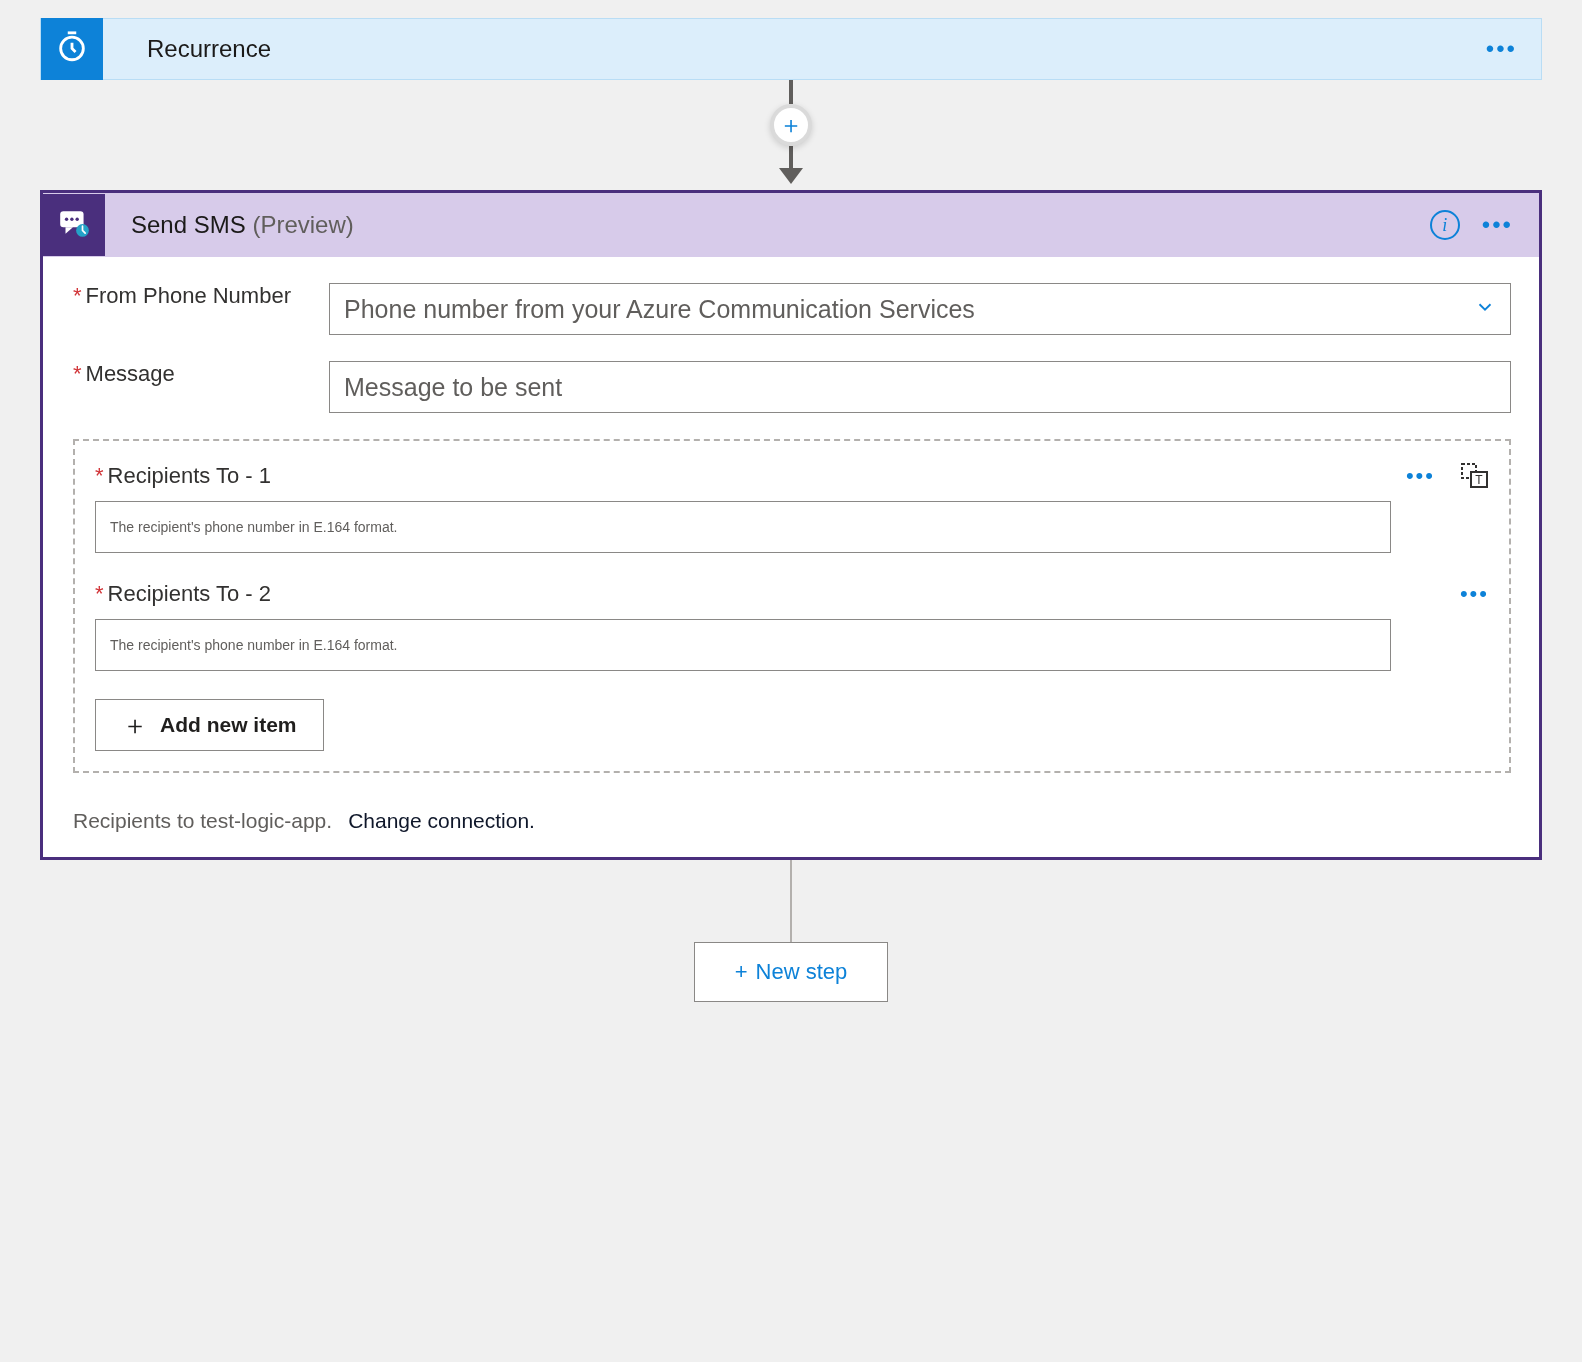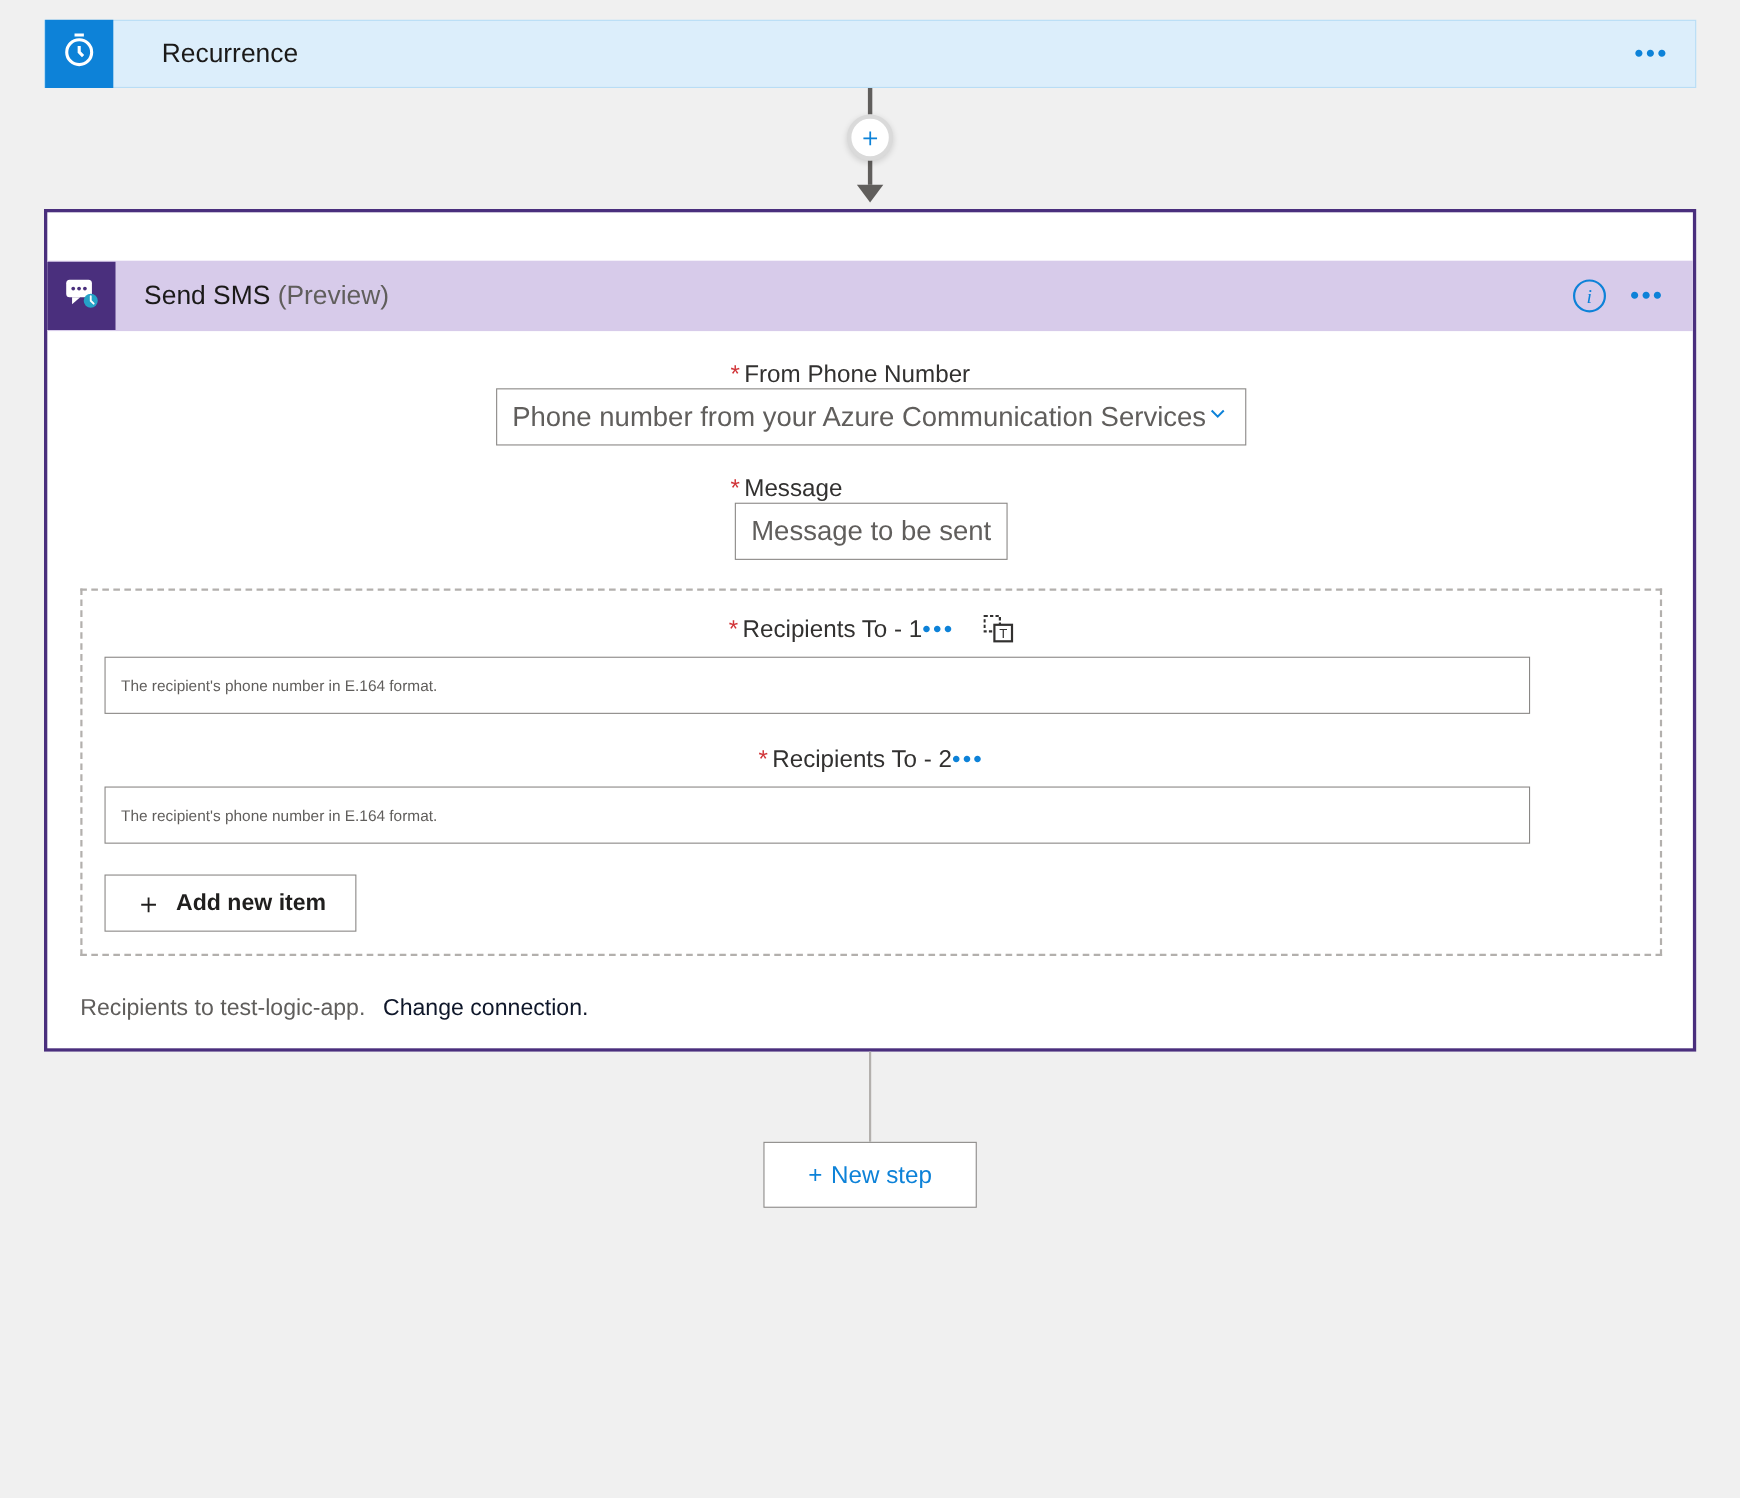--- a/index.html
+++ b/index.html
@@ -91,21 +91,20 @@
   
   .sms-card {
     border: 3px solid #4a2f7d;
     background: #fff;
   }
   .sms-header {
     background: #d7cbea;
     height: 64px;
     display: flex;
     align-items: center;
-    margin-top: 44px;
   }
   .sms-icon-box {
     width: 62px;
     height: 62px;
     background: #4a2f7d;
     display: flex;
     align-items: center;
     justify-content: center;
     flex-shrink: 0;
   }
@@ -144,23 +143,22 @@
     letter-spacing: 2px;
     cursor: pointer;
   }
 
   .sms-body {
     padding: 26px 28px 24px 30px;
   }
 
   .field-row {
     display: flex;
-    align-items: center;
+    align-items: flex-start;
     margin-bottom: 26px;
-    flex-direction: column;
   }
   .field-label {
     width: 256px;
     font-size: 22px;
     color: #323130;
     flex-shrink: 0;
   }
   .req { color: #d13438; margin-right: 4px; }
   .field-control {
     flex: 1;
@@ -191,21 +189,21 @@
     border: 2px dashed #b3b0ad;
     padding: 22px 20px 20px 20px;
     margin-bottom: 26px;
   }
   .recip-block {
     margin-bottom: 28px;
   }
   .recip-header {
     display: flex;
     align-items: center;
-    justify-content: center;
+    justify-content: space-between;
     margin-bottom: 12px;
   }
   .recip-label {
     font-size: 22px;
     color: #323130;
   }
   .recip-actions {
     display: flex;
     align-items: center;
     gap: 26px;

